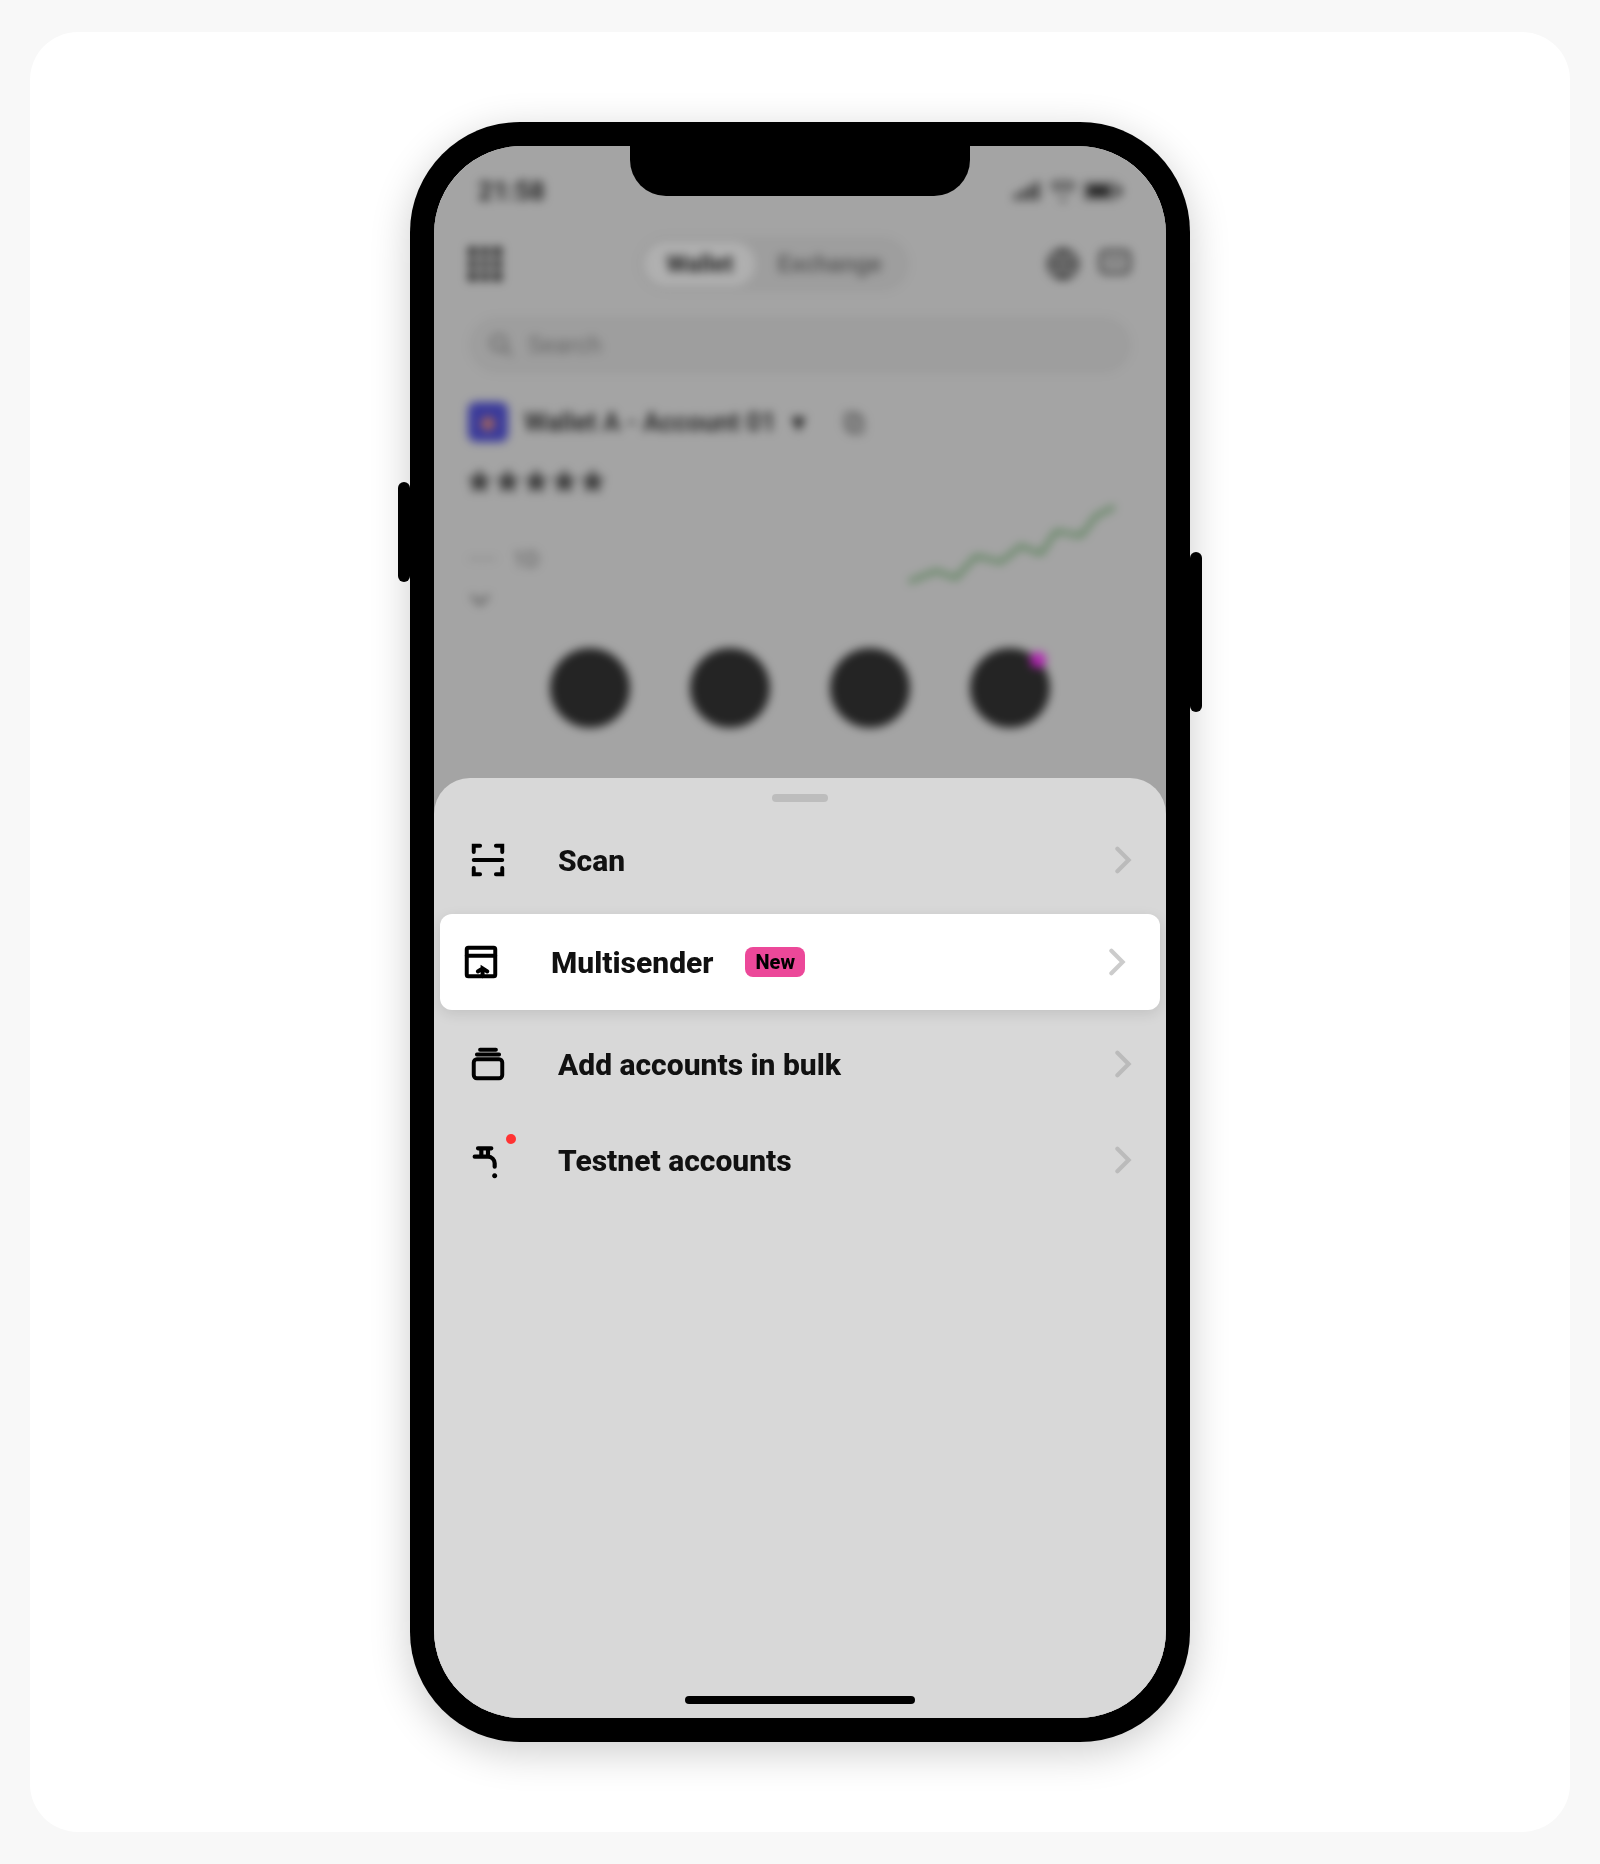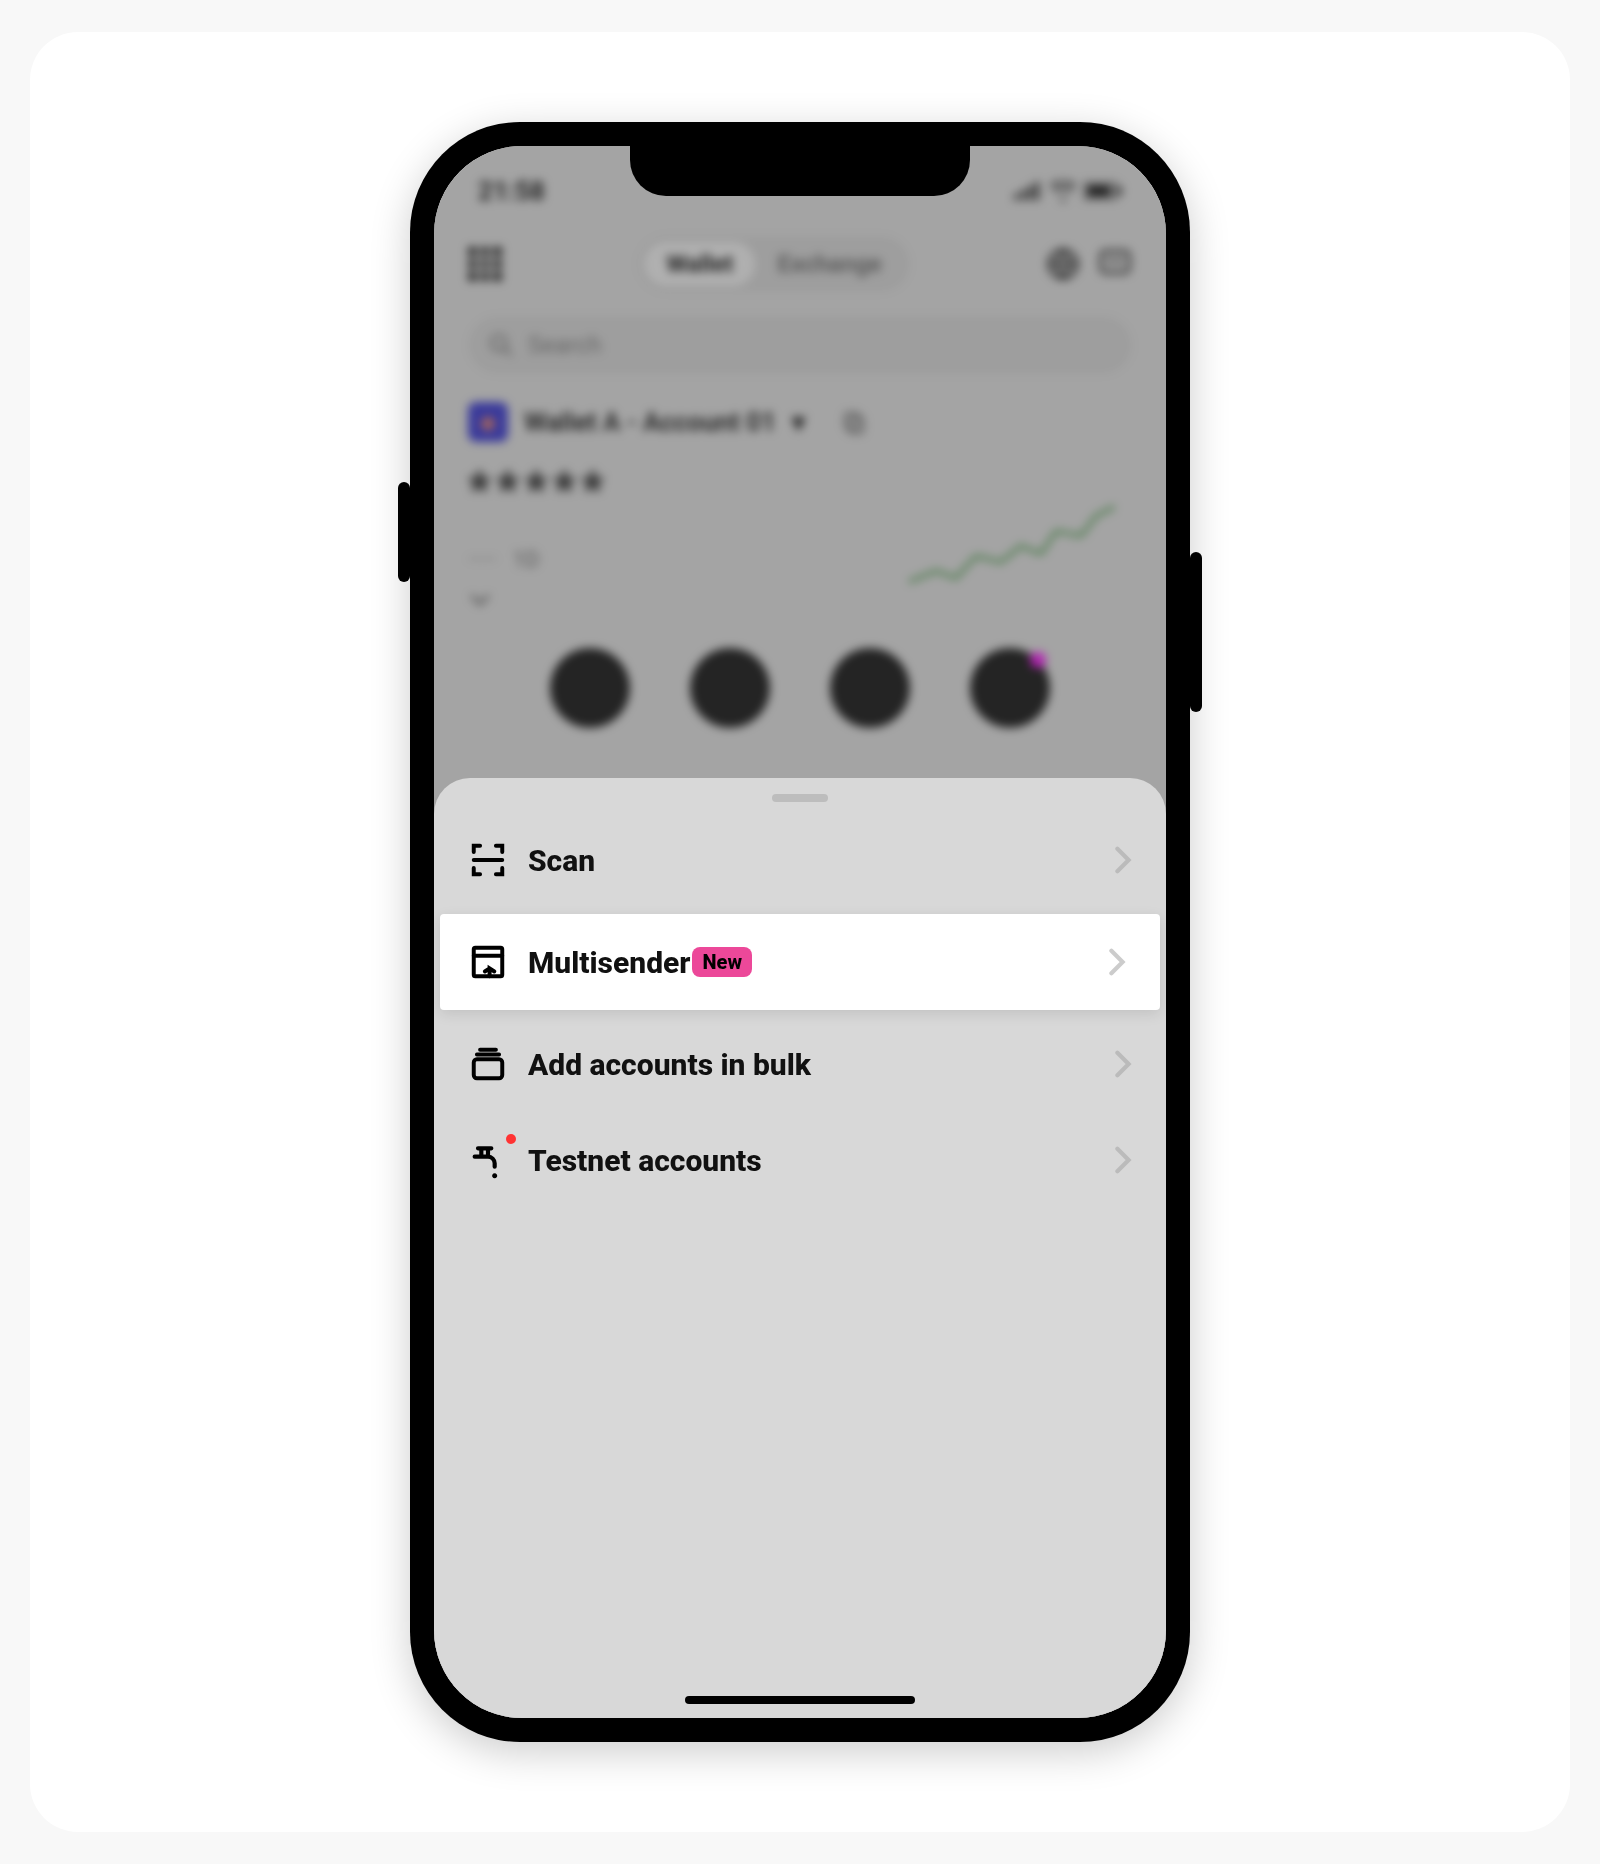--- a/index.html
+++ b/index.html
@@ -98,35 +98,35 @@
   .sheet {
     position:absolute; left:0; right:0; bottom:0;
     height: 940px;
     background:#d8d8d8;
     border-radius: 36px 36px 0 0;
     z-index: 10;
     padding-top:16px;
   }
   .handle { width:56px; height:8px; background:#bdbdbd; border-radius:6px; margin:0 auto 10px; }
   .menu-item {
-    display:flex; align-items:center; gap:20px;
+    display:flex; align-items:center; gap:50px;
     padding: 28px 34px;
     font-size:30px; font-weight:800; color:#111;
     position:relative;
   }
   .menu-item .chev {
     position:absolute; right:34px; top:50%; transform:translateY(-50%);
     color:#aaa;
   }
   .menu-item.highlight {
     background:#fff;
-    border-radius:4px;
+    border-radius:12px;
     margin: 6px 6px;
     box-shadow: 0 4px 14px rgba(0,0,0,.1);
-    padding: 28px 28px;
+    padding: 28px 21px;
   }
   .badge-new {
     background:#ec4899; color:#000; font-size:20px; font-weight:800;
     padding:3px 10px; border-radius:8px; margin-left:-18px;
   }
   .mi-icon { width:40px; height:40px; display:flex; align-items:center; justify-content:center; flex-shrink:0; position:relative;}
   .mi-icon .red-dot { position:absolute; top:-6px; right:-8px; width:10px; height:10px; background:#f33; border-radius:50%; }
   .home-indicator {
     position:absolute; bottom:14px; left:50%; transform:translateX(-50%);
     width:230px; height:8px; background:#000; border-radius:6px; z-index:60;

